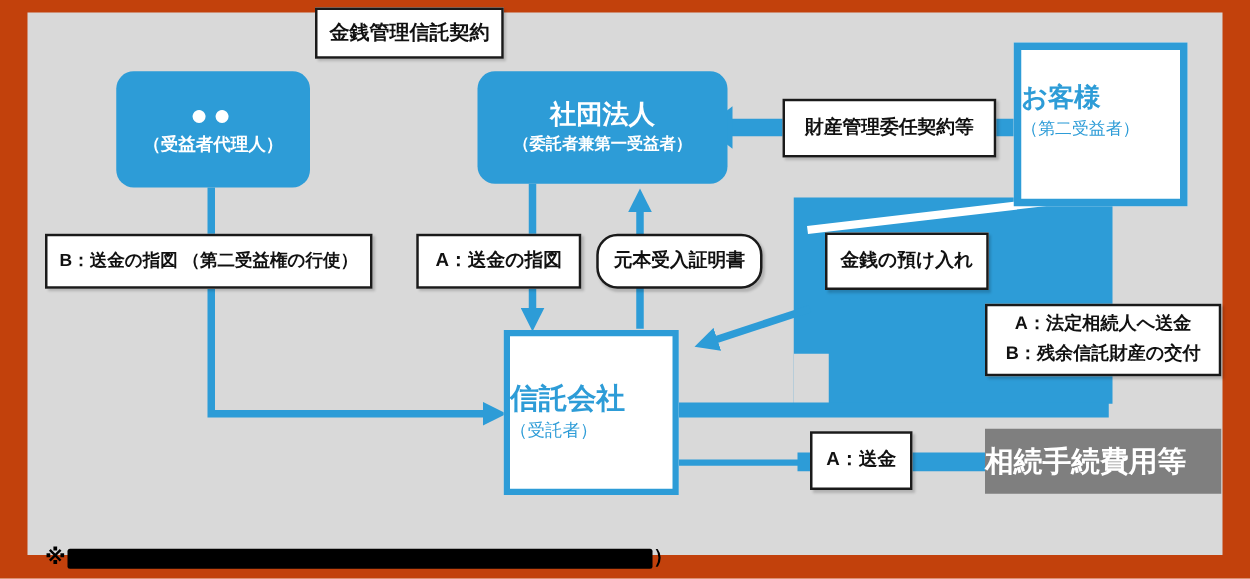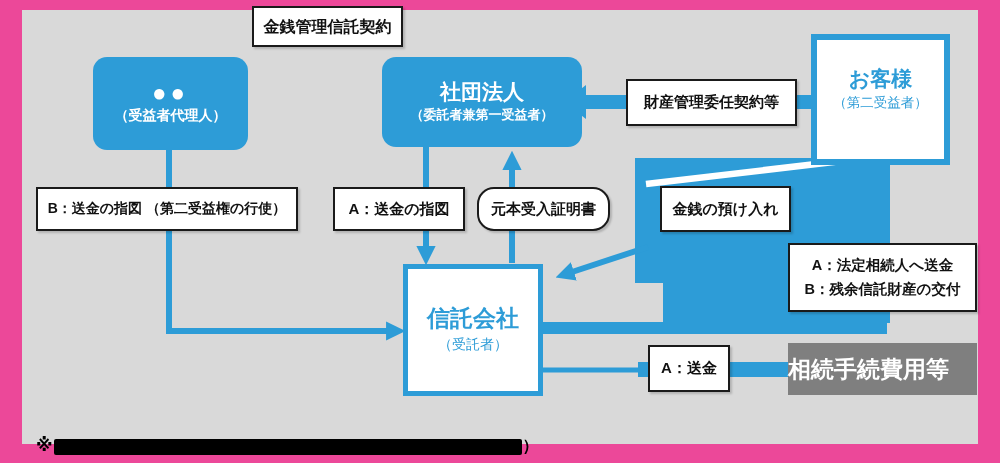--- a/index.html
+++ b/index.html
@@ -1,17 +1,17 @@
 <!DOCTYPE html>
 <html><head>
 <meta charset="utf-8">
 <style>
   html,body{margin:0;padding:0;background:#fff;}
   .canvas{
-    position:relative;width:1000px;height:463px;background:#ec4899;overflow:hidden;
+    position:relative;width:1000px;height:463px;background:#c2410c;overflow:hidden;
     font-family:"Liberation Sans","DejaVu Sans",sans-serif;
   }
   .bg{position:absolute;left:22px;top:10px;width:956px;height:434px;background:#d9d9d9;}
   svg.wires{position:absolute;left:0;top:0;width:1000px;height:463px;pointer-events:none;}
 
   
   .label-box{
     position:absolute;background:#ffffff;border:2px solid #1a1a1a;box-sizing:border-box;
     display:flex;align-items:center;justify-content:center;
     font-weight:bold;color:#111;box-shadow:2px 2px 2px rgba(0,0,0,0.18);
@@ -23,21 +23,21 @@
     position:absolute;background:#2d9cd7;border-radius:14px;color:#ffffff;
     display:flex;flex-direction:column;align-items:center;justify-content:center;
     text-align:center;box-sizing:border-box;
   }
   .blue-node .title{font-weight:bold;font-size:21px;line-height:1.25;}
   .blue-node .subtitle{font-weight:bold;font-size:13px;line-height:1.5;}
 
   
   .outline-node{
     position:absolute;background:#ffffff;border:6px solid #2d9cd7;box-sizing:border-box;
-    color:#2d9cd7;display:flex;flex-direction:column;align-items:center;
+    color:#2d9cd7;display:flex;flex-direction:column;align-items:flex-start;
     text-align:center;
   }
   .outline-node .title{font-weight:bold;font-size:22px;line-height:1.25;}
   .outline-node .subtitle{font-weight:normal;font-size:13.5px;line-height:1.6;}
 
   .gray-node{
     position:absolute;left:788px;top:343px;width:189px;height:52px;background:#7f7f7f;
     color:#ffffff;font-weight:bold;font-size:23px;display:flex;align-items:center;
     justify-content:flex-start;
   }
@@ -119,21 +119,21 @@
   </div>
 
   <div class="label-box" style="left:477px;top:187px;width:133px;height:44px;font-size:15px;border-radius:17px;">
     <span>元本受入証明書</span>
   </div>
 
   <div class="label-box" style="left:660px;top:186px;width:131px;height:46px;font-size:15px;">
     <span>金銭の預け入れ</span>
   </div>
 
-  <div class="label-box" style="left:788px;top:243px;width:189px;height:69px;font-size:14.5px;flex-direction:column;line-height:1.65;">
+  <div class="label-box" style="left:788px;top:243px;width:189px;height:58px;font-size:14.5px;flex-direction:column;line-height:1.65;">
     <span>A：法定相続人へ送金</span>
     <span>B：残余信託財産の交付</span>
   </div>
 
   <div class="outline-node" style="left:403px;top:264px;width:140px;height:132px;border-width:5px;justify-content:center;">
     <div class="title" style="font-size:23px;">信託会社</div>
     <div class="subtitle" style="font-size:14px;">（受託者）</div>
   </div>
 
   <div class="label-box" style="left:648px;top:345px;width:82px;height:47px;font-size:15px;">

